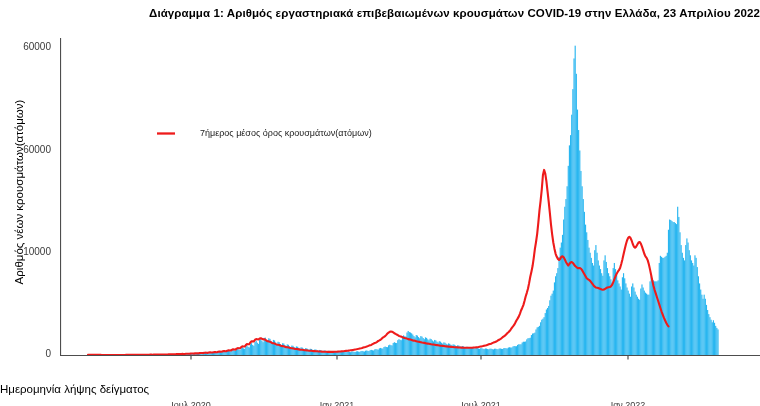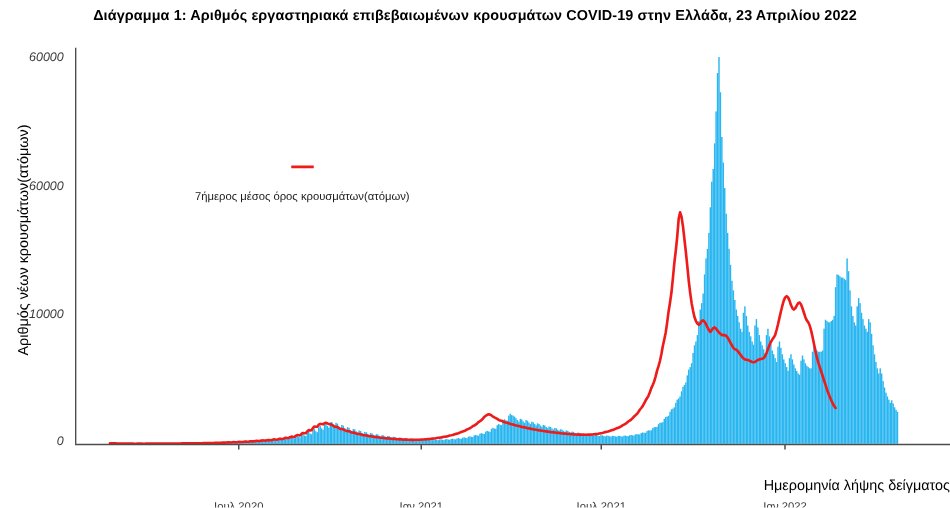--- a/index.html
+++ b/index.html
@@ -17,21 +17,21 @@
     position: relative;
     width: 760px;
     height: 406px;
     background: #ffffff;
   }
   #chart-title {
     position: absolute;
     left: 0;
     top: 7px;
     width: 760px;
-    text-align: center;
+    text-align: right;
     font-size: 11.5px;
     font-weight: bold;
     color: #000000;
     letter-spacing: 0.1px;
   }
   #plot-wrap {
     position: absolute;
     left: 60px;
     top: 38px;
     width: 700px;
@@ -39,21 +39,20 @@
   }
   #plot-svg {
     display: block;
   }
   .ytick-label {
     position: absolute;
     font-size: 10px;
     color: #3a3a3a;
     text-align: right;
     width: 42px;
-    font-style: italic;
   }
   .xtick-label {
     position: absolute;
     font-size: 9px;
     color: #3a3a3a;
     text-align: center;
     width: 80px;
     top: 362px;
   }
   #y-axis-title {
@@ -64,32 +63,30 @@
     text-align: center;
     font-size: 11.5px;
     color: #000000;
     transform: rotate(-90deg);
   }
   #x-axis-title {
     position: absolute;
     left: 0;
     top: 383px;
     width: 760px;
-    text-align: right;
+    text-align: left;
     font-size: 11.5px;
     color: #000000;
   }
   #legend {
     position: absolute;
     left: 96px;
     top: 90px;
     display: flex;
-    align-items: center;
-    gap: 13px;
-    flex-direction: column;
+    gap: 24px;
   }
   #legend-swatch {
     display: block;
     width: 20px;
     height: 11px;
   }
   #legend-label {
     font-size: 9px;
     color: #1a1a1a;
     white-space: nowrap;

